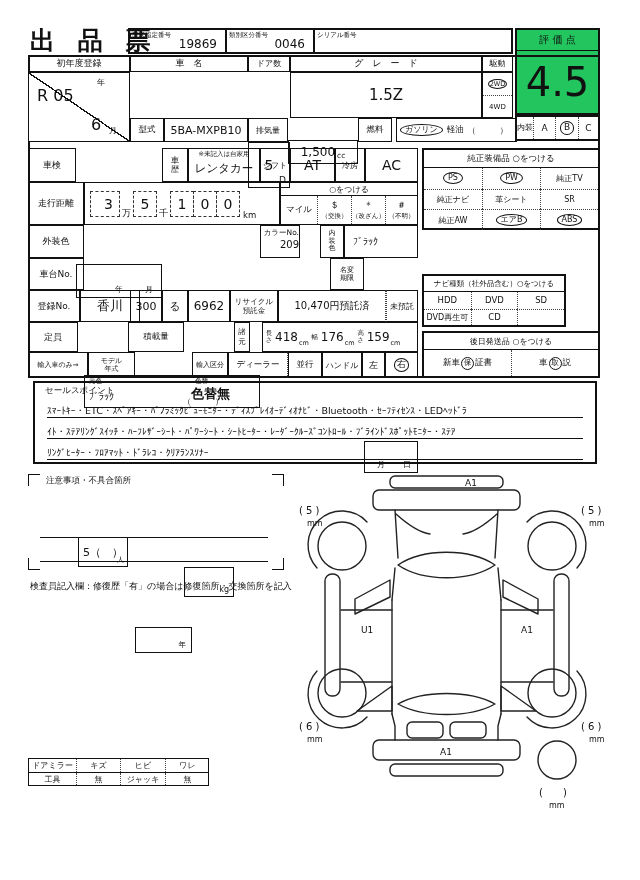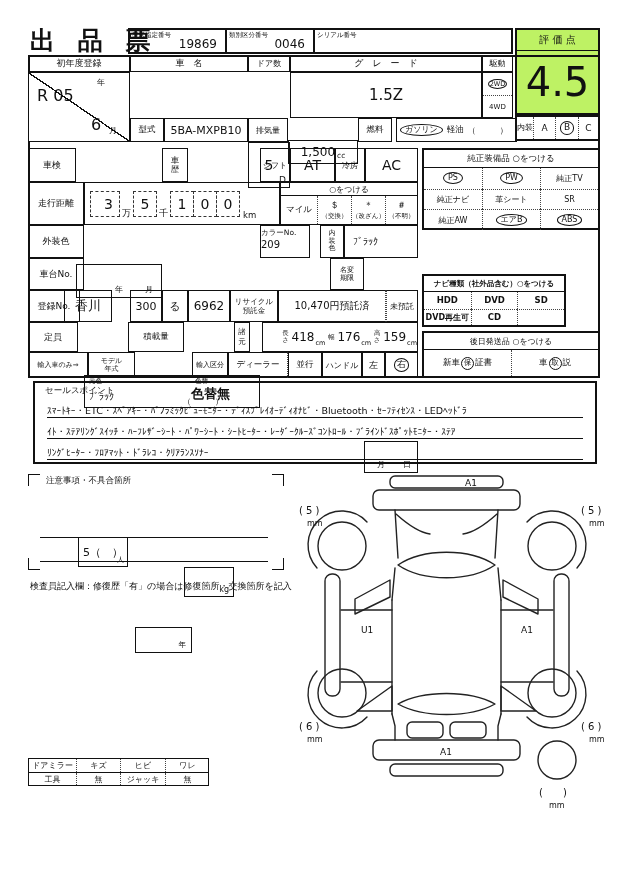--- a/index.html
+++ b/index.html
@@ -45,21 +45,21 @@
     </div>
     <div class="rel" style="width:88px;border-right:2px solid #111;">
       <span class="ab" style="left:2px;top:1px;font-size:6.5px;">類別区分番号</span>
       <span class="ab" style="right:8px;top:7px;font-size:12px;">0046</span>
     </div>
     <div class="rel" style="flex:1;">
       <span class="ab" style="left:2px;top:1px;font-size:6.5px;">シリアル番号</span>
     </div>
   </div>
 
-  <div class="ab bd2" style="left:515px;top:28px;width:85px;height:87px;background:#bef264;">
+  <div class="ab bd2" style="left:515px;top:28px;width:85px;height:87px;background:#22c55e;">
     <div class="boxhead" style="height:21px;font-size:10px;">評 価 点</div>
     <div class="cc" style="height:62px;font-size:40px;">4.5</div>
   </div>
 
   <div class="ab bd2" style="left:515px;top:115px;width:85px;height:26px;display:flex;background:#fff;">
     <div class="cc stack" style="width:16px;font-size:8px;line-height:8px;">内装</div>
     <div class="cc" style="width:22px;border-left:1px dotted #444;font-size:9px;">A</div>
     <div class="cc" style="width:23px;border-left:1px dotted #444;">
         <span class="ell" style="font-size:9px;padding:0 3px;">B</span>
       </div>
@@ -109,20 +109,24 @@
     <span style="font-size:8.5px;">軽油</span>
     <span style="font-size:8px;">（　　　）</span>
   </div>
 
   <div class="ab bd cc" style="left:28px;top:148px;width:48px;height:34px;font-size:9px;">車検</div>
   <div class="ab bd rel" style="left:76px;top:148px;width:86px;height:34px;">
     <span class="ab" style="left:38px;bottom:2px;font-size:8px;">年</span>
     <span class="ab" style="right:8px;bottom:2px;font-size:8px;">月</span>
   </div>
   <div class="ab bd cc stack" style="left:162px;top:148px;width:26px;height:34px;font-size:8.5px;line-height:9px;padding:0 7px;">車歴</div>
+  <div class="ab bd" style="left:188px;top:148px;width:72px;height:34px;text-align:center;">
+    <div style="font-size:6.5px;margin-top:1px;">※未記入は自家用</div>
+    <div style="font-size:11.5px;margin-top:2px;">レンタカー</div>
+  </div>
   <div class="ab bd cc" style="left:260px;top:148px;width:30px;height:34px;font-size:8px;">シフト</div>
   <div class="ab bd cc" style="left:290px;top:148px;width:45px;height:34px;font-size:14px;">AT</div>
   <div class="ab bd cc" style="left:335px;top:148px;width:30px;height:34px;font-size:8px;">冷房</div>
   <div class="ab bd cc" style="left:365px;top:148px;width:53px;height:34px;font-size:14px;">AC</div>
 
   <div class="ab bd cc" style="left:28px;top:182px;width:56px;height:43px;font-size:9px;">走行距離</div>
   <div class="ab bd" style="left:84px;top:182px;width:196px;height:43px;display:flex;align-items:center;padding-left:5px;">
     <span class="dbox" style="width:30px;justify-content:flex-end;padding-right:6px;">3</span>
     <span style="font-size:9px;align-self:flex-end;margin:0 2px 4px 2px;">万</span>
     <span class="dbox">5</span>
@@ -152,60 +156,60 @@
   </div>
 
   <div class="ab bd cc" style="left:28px;top:225px;width:56px;height:33px;font-size:9px;">外装色</div>
   <div class="ab bd rel" style="left:84px;top:225px;width:176px;height:33px;">
     <span class="ab" style="left:4px;top:1px;font-size:6.5px;">元色</span>
     <span class="ab" style="left:4px;bottom:5px;font-size:10px;">ﾌﾞﾗｯｸ</span>
     <span class="ab" style="left:110px;top:1px;font-size:6.5px;">色替</span>
     <span class="ab" style="left:106px;top:9px;font-size:13px;font-weight:bold;">色替無</span>
     <span class="ab" style="left:98px;bottom:0;font-size:8px;">（　　　）</span>
   </div>
-  <div class="ab bd" style="left:260px;top:225px;width:50px;height:33px;text-align:left;">
+  <div class="ab bd" style="left:260px;top:225px;width:40px;height:33px;text-align:right;">
     <div style="font-size:7.5px;margin-top:2px;">カラーNo.</div>
     <div style="font-size:10px;margin-top:1px;">209</div>
   </div>
   <div class="ab bd cc stack" style="left:320px;top:225px;width:24px;height:33px;font-size:7px;line-height:7.5px;padding:0 8px;">内装色</div>
   <div class="ab bd" style="left:344px;top:225px;width:74px;height:33px;display:flex;align-items:center;padding-left:8px;font-size:10px;">ﾌﾞﾗｯｸ</div>
 
   <div class="ab bd cc" style="left:28px;top:258px;width:56px;height:32px;font-size:9px;">車台No.</div>
   <div class="ab bd cc" style="left:330px;top:258px;width:34px;height:32px;flex-direction:column;font-size:7px;line-height:8px;">
     <span>名変</span>
       <span>期限</span>
   </div>
   <div class="ab bd rel" style="left:364px;top:258px;width:54px;height:32px;">
     <span class="ab" style="left:12px;bottom:2px;font-size:8px;">月</span>
     <span class="ab" style="right:6px;bottom:2px;font-size:8px;">日</span>
   </div>
 
   <div class="ab bd cc" style="left:28px;top:290px;width:52px;height:32px;font-size:9px;">登録No.</div>
-  <div class="ab bd cc" style="left:64px;top:290px;width:48px;height:32px;font-size:13px;">香川</div>
+  <div class="ab bd cc" style="left:80px;top:290px;width:60px;height:32px;font-size:13px;">香川</div>
   <div class="ab bd cc" style="left:130px;top:290px;width:32px;height:32px;font-size:11px;">300</div>
   <div class="ab bd cc" style="left:162px;top:290px;width:26px;height:32px;font-size:11px;">る</div>
   <div class="ab bd cc" style="left:188px;top:290px;width:42px;height:32px;font-size:12px;">6962</div>
   <div class="ab bd cc" style="left:230px;top:290px;width:48px;height:32px;flex-direction:column;font-size:7.5px;line-height:9px;">
     <span>リサイクル</span>
       <span>預託金</span>
   </div>
   <div class="ab bd cc" style="left:278px;top:290px;width:108px;height:32px;font-size:10px;border-right:1px dotted #444;">10,470円預託済</div>
   <div class="ab bd cc" style="left:386px;top:290px;width:32px;height:32px;font-size:8px;border-left:1px dotted #444;">未預託</div>
 
   <div class="ab bd cc" style="left:28px;top:322px;width:50px;height:30px;font-size:9px;">定員</div>
   <div class="ab bd cc rel" style="left:78px;top:322px;width:50px;height:30px;">
     <span style="font-size:11px;">5（　）</span>
     <span class="ab" style="right:3px;bottom:1px;font-size:7px;">人</span>
   </div>
   <div class="ab bd cc" style="left:128px;top:322px;width:56px;height:30px;font-size:8.5px;">積載量</div>
   <div class="ab bd rel" style="left:184px;top:322px;width:50px;height:30px;">
     <span class="ab" style="right:4px;bottom:2px;font-size:8px;">kg</span>
   </div>
   <div class="ab bd cc" style="left:234px;top:322px;width:16px;height:30px;font-size:7.5px;">諸元</div>
-  <div class="ab bd" style="left:262px;top:322px;width:156px;height:30px;display:flex;align-items:center;padding-left:2px;justify-content:flex-end;">
+  <div class="ab bd" style="left:262px;top:322px;width:156px;height:30px;display:flex;align-items:center;padding-left:2px;">
     <span class="stack" style="width:8px;font-size:6.5px;line-height:7px;">長さ</span>
     <span style="font-size:12px;margin-left:2px;">418</span>
     <span style="font-size:6.5px;align-self:flex-end;margin:0 2px 4px 1px;">cm</span>
     <span class="stack" style="width:8px;font-size:6.5px;">幅</span>
     <span style="font-size:12px;margin-left:2px;">176</span>
     <span style="font-size:6.5px;align-self:flex-end;margin:0 2px 4px 1px;">cm</span>
     <span class="stack" style="width:8px;font-size:6.5px;line-height:7px;">高さ</span>
     <span style="font-size:12px;margin-left:2px;">159</span>
     <span style="font-size:6.5px;align-self:flex-end;margin:0 0 4px 1px;">cm</span>
   </div>
@@ -244,21 +248,21 @@
       <div>
           <span class="ell" style="font-size:8px;">エアB</span>
         </div>
       <div>
           <span class="ell" style="font-size:8px;">ABS</span>
         </div>
     </div>
   </div>
 
 
-  <div class="ab bd2" style="left:422px;top:274px;width:144px;height:53px;font-weight:bold;">
+  <div class="ab bd2" style="left:422px;top:274px;width:144px;height:53px;">
     <div class="boxhead" style="height:16px;font-size:7.5px;">ナビ種類（社外品含む）○をつける</div>
     <div class="eqgrid c3" style="height:33px;grid-template-rows:1fr 1fr;">
       <div class="r1" style="font-size:8.5px;">HDD</div>
       <div class="r1" style="font-size:8.5px;">DVD</div>
       <div class="r1" style="font-size:8.5px;">SD</div>
       <div style="font-size:8px;">DVD再生可</div>
       <div style="font-size:8.5px;">CD</div>
       <div></div>
     </div>
   </div>

